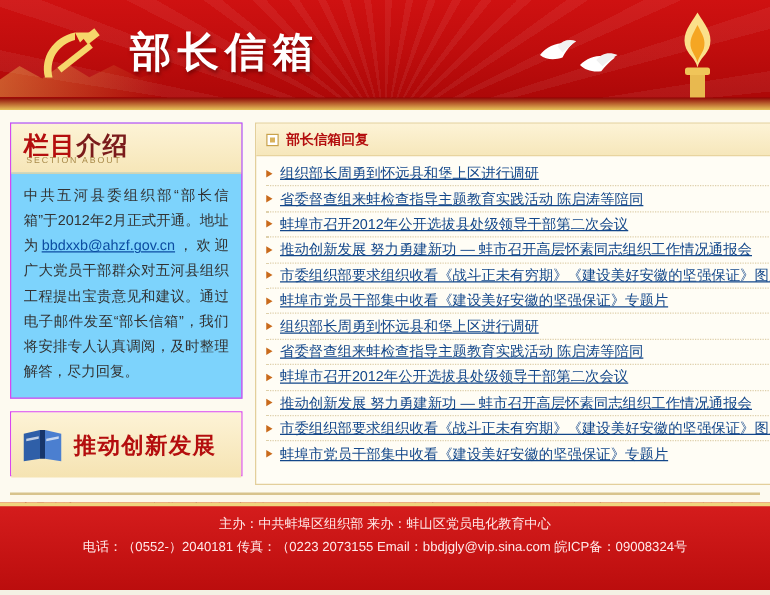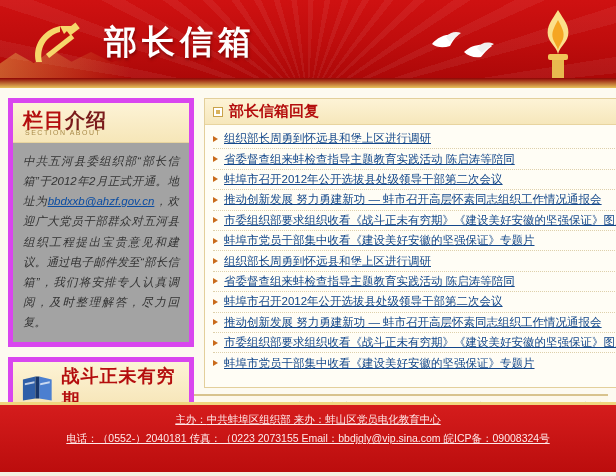--- a/index.html
+++ b/index.html
@@ -63,22 +63,22 @@
   .content {
     position: relative;
     display: flex;
     padding: 10px 8px 0 8px;
     height: 300px;
   }
 
   
   .left-col { width: 186px; flex: 0 0 186px; }
   .panel {
-    border: 5px solid #d946ef;
-    background: #a3a3a3;
+    border: 1px solid #d946ef;
+    background: #7dd3fc;
     margin-bottom: 10px;
   }
   .panel-head {
     position: relative;
     height: 40px;
     background: linear-gradient(180deg,#fdf3d6,#f6e6b8);
     border-bottom: 1px solid #e8d49f;
     padding-left: 10px;
   }
   .head-zh {
@@ -90,21 +90,20 @@
   .head-zh .thin { color:#7a1b1b; }
   .head-en {
     position: absolute; left: 12px; top: 26px;
     font-size: 7px; color: #a98b4a; letter-spacing: 1.5px;
   }
   .panel-body {
     padding: 8px 10px 10px 10px;
     font-size: 11.5px; line-height: 1.75;
     color: #333; text-align: justify;
     font-family: "Liberation Sans", sans-serif;
-    font-style: italic;
   }
   .panel-body .hl { color: #0c4da2; }
 
   .policy-panel { position: relative; height: 52px; }
   .policy-head {
     display: flex; align-items: center; height: 52px;
     background: linear-gradient(180deg,#fdf3d6,#f5e3b2);
     padding-left: 8px;
   }
   .book-icon { width: 34px; height: 30px; margin-right: 8px; }
@@ -123,21 +122,21 @@
     padding: 0 8px;
   }
   .right-head .sq {
     width: 10px; height: 10px; border: 1px solid #c9a24a;
     background: #fff; margin-right: 6px; position: relative;
   }
   .right-head .sq::after {
     content:""; position:absolute; left:2px; top:2px; right:2px; bottom:2px;
     background: #d9b25c;
   }
-  .right-head-title { font-size: 15px; font-weight: bold; color: #b40e0e; }
+  .right-head-title { font-size: 11px; font-weight: bold; color: #b40e0e; }
 
   .list { padding: 4px 8px 6px 8px; }
   .list-item {
     display: flex; align-items: center;
     height: 20.4px;
     font-size: 11.5px;
     color: #1b4f8a;
     border-bottom: 1px dotted #ded0ab;
   }
   .list-item:last-child { border-bottom: none; }
@@ -172,21 +171,20 @@
   
   .footer {
     position: absolute; left: 0; bottom: 0; width: 100%;
     background: linear-gradient(180deg,#d61d1d 0%, #bb0d0d 100%);
     color: #ffe9e9;
     text-align: center;
     padding: 8px 0 6px 0;
     height: 70px;
     font-size: 10.5px;
     line-height: 1.85;
-    text-decoration: underline;
   }
   .footer .top-edge {
     position: absolute; left:0; top:0; width: 100%; height: 3px;
     background: #f0d47e;
   }
 </style>
 </head>
 <body>
 
 <div id="page">
@@ -241,21 +239,21 @@
 
       <div class="panel policy-panel">
         <div class="policy-head">
           <svg class="book-icon" viewBox="0 0 34 30">
             <path d="M2,6 L15,3 L15,26 L2,28 Z" fill="#2f5fa8"></path>
             <path d="M32,6 L19,3 L19,26 L32,28 Z" fill="#4b7fd0"></path>
             <rect x="15" y="3" width="4" height="23" fill="#17366b"></rect>
             <path d="M20,10 L30,8 L30,10 L20,12 Z" fill="#ffffff" opacity=".7"></path>
             <path d="M4,10 L14,8 L14,10 L4,12 Z" fill="#ffffff" opacity=".7"></path>
           </svg>
-          <div class="policy-title">战斗正未有穷期</div>
+          <div class="policy-title">推动创新发展</div>
         </div>
       </div>
 
     </div>
 
     <div class="right-col">
       <div class="right-head">
         <span class="sq"></span>
         <span class="right-head-title">部长信箱回复</span>
       </div>

